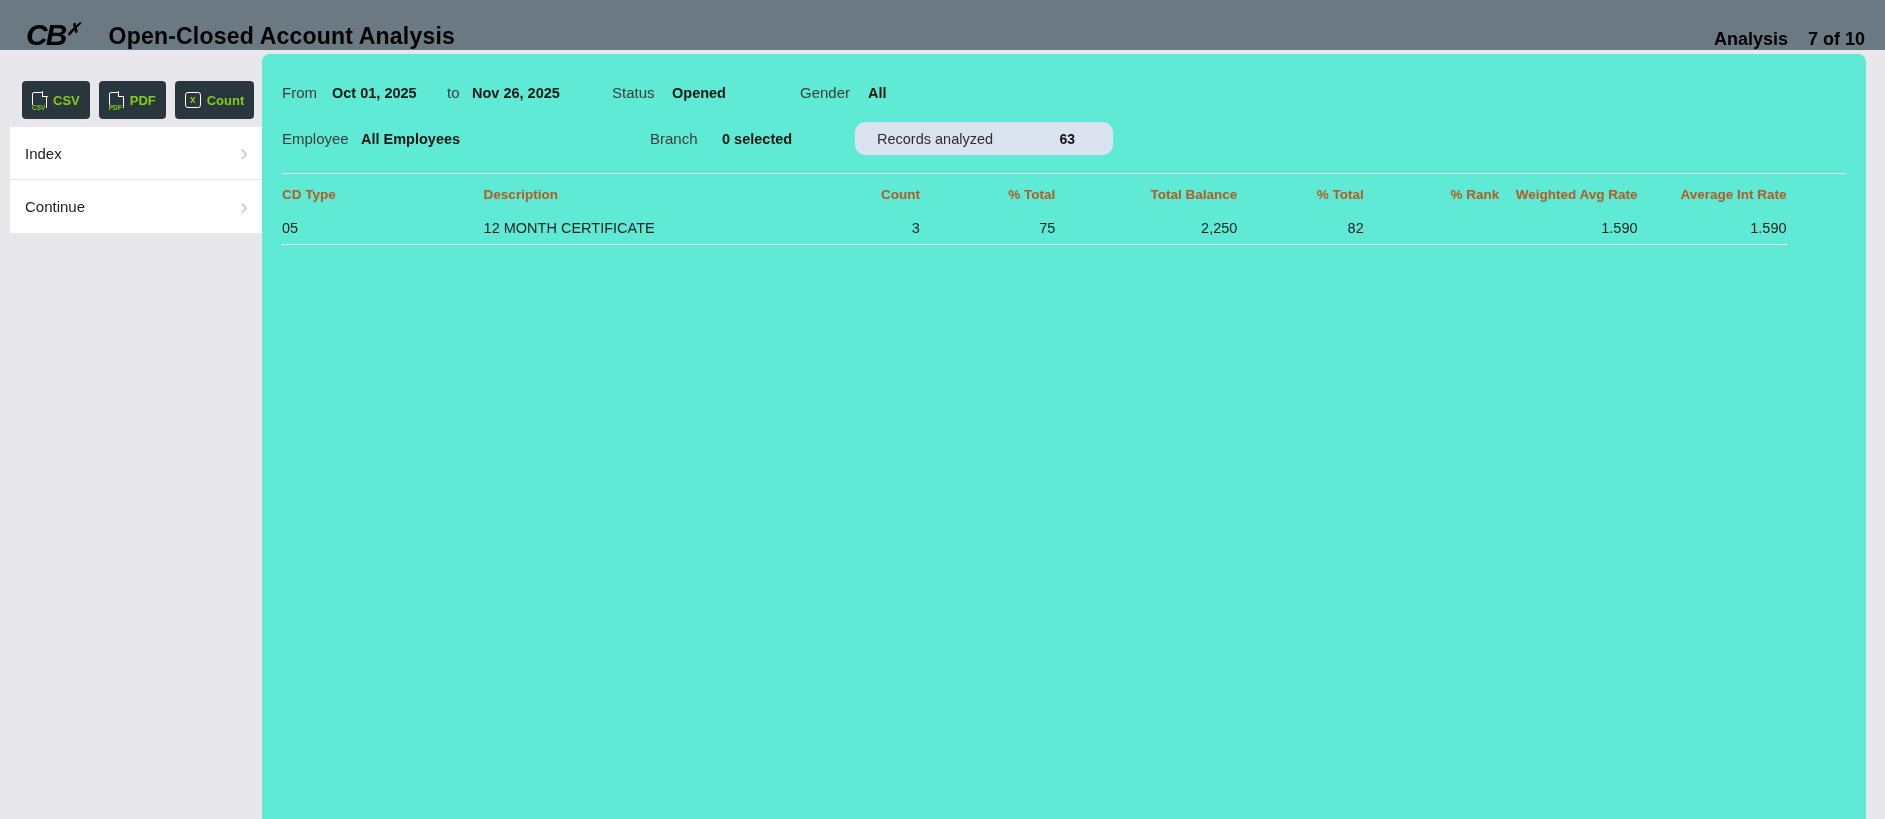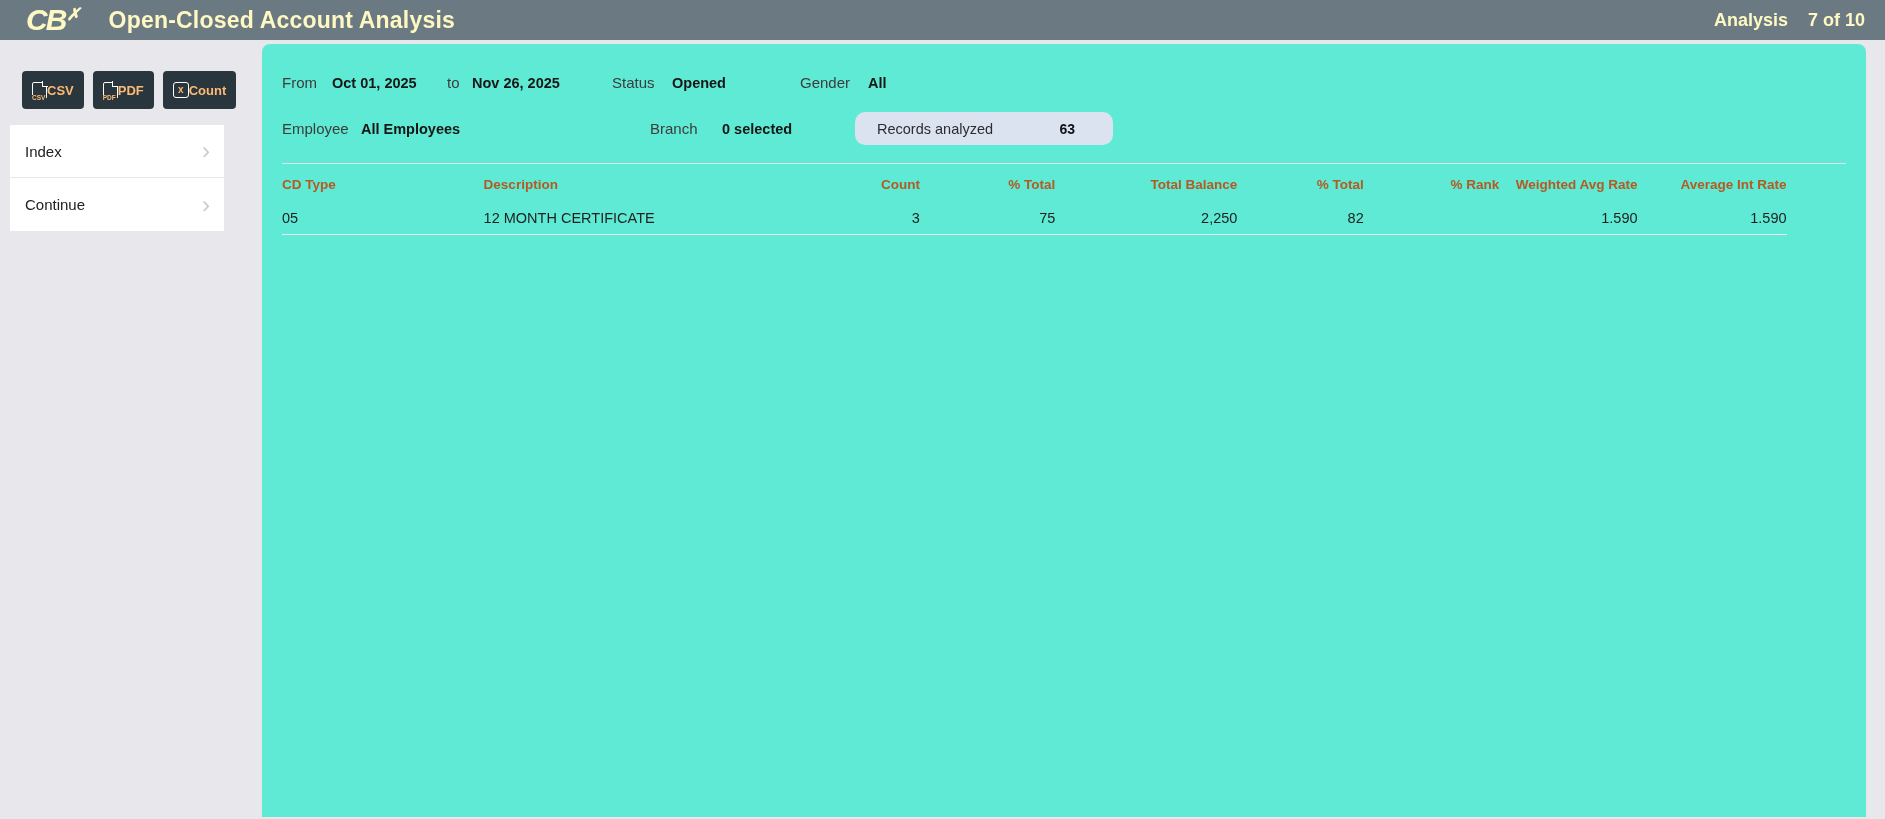--- a/index.html
+++ b/index.html
@@ -5,25 +5,25 @@
   * { box-sizing: border-box; margin: 0; padding: 0; }
   html,body { width:1885px; height:819px; }
   body {
     font-family: "Liberation Sans", sans-serif;
     background: #e8e7ec;
     color: #1e1e1e;
     overflow: hidden;
   }
   
   .topbar {
-    height: 40px;
+    height: 50px;
     background: #6b7982;
-    color: #fef9c3;
-    display: flex;
-    align-items: center;
+    color: #000000;
+    display: flex;
+    align-items: flex-end;
     padding: 0 20px 0 26px;
   }
   .logo {
     display: flex;
     align-items: flex-start;
     font-weight: 700;
     font-style: italic;
     line-height: 1;
     letter-spacing: -2px;
     user-select: none;
@@ -42,27 +42,28 @@
     gap: 20px;
     font-size: 18px;
     font-weight: 700;
   }
   
   .layout { display: flex; height: 777px; position: relative; }
   .leftrail { width: 262px; padding-top: 31px; flex: none; }
   .export-row { margin-left: 22px; display: flex; gap: 9px; }
   .export-btn {
     background: #2a363e;
-    color: #fdba74;
+    color: #84cc16;
     border: none;
     border-radius: 4px;
     height: 38px;
     padding: 0 10px;
     display: flex;
     align-items: center;
+    gap: 6px;
     font-family: "Liberation Sans", sans-serif;
     font-size: 13px;
     font-weight: 700;
     cursor: pointer;
   }
   .file-icon {
     position: relative;
     width: 15px; height: 17px;
     border: 1.5px solid #fff;
     border-radius: 2px 4px 2px 2px;
@@ -83,21 +84,21 @@
     letter-spacing: 0;
   }
   .xls-icon {
     width: 16px; height: 16px;
     border: 1.6px solid #fff;
     border-radius: 3px;
     display: flex; align-items: center; justify-content: center;
     font-size: 10px; font-weight: 700; line-height: 1;
     flex: none;
   }
-  .nav-list { margin-top: 16px; margin-left: 10px; width: 214px; background: #fff; }
+  .nav-list { margin-top: 8px; margin-left: 10px; width: 252px; background: #fff; }
   .nav-item {
     height: 53px;
     display: flex;
     align-items: center;
     justify-content: space-between;
     padding: 0 14px 0 15px;
     font-size: 15px;
     color: #222;
     cursor: pointer;
     border-bottom: 1px solid #e6e6e9;

